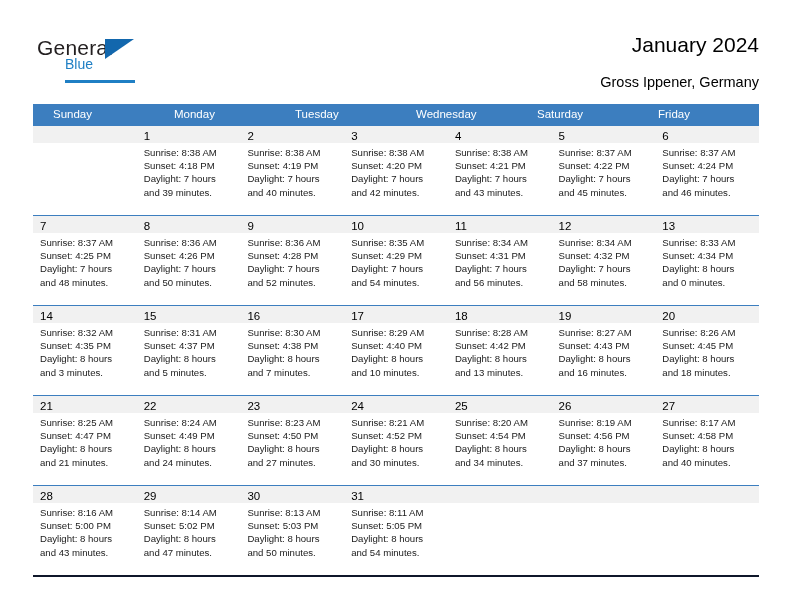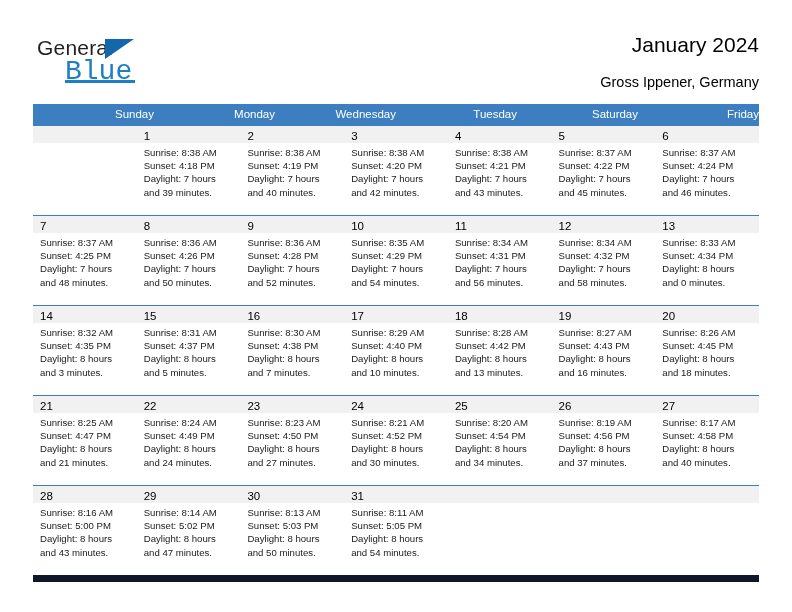--- a/index.html
+++ b/index.html
@@ -51,23 +51,23 @@
     top: 3px;
     width: 0;
     height: 0;
     border-left: 29px solid #1267ad;
     border-bottom: 20px solid transparent;
   }
   .logo-blue {
     position: absolute;
     left: 28px;
     top: 20px;
-    font-size: 28px;
+    font-size: 14px;
     color: #1f7fc4;
-    font-family: Liberation Mono, monospace;
+    font-family: Liberation Sans, sans-serif;
     text-align: center;
   }
   .logo-underline {
     position: absolute;
     left: 28px;
     top: 44px;
     width: 70px;
     height: 3px;
     background: #1f7fc4;
   }
@@ -104,32 +104,31 @@
   .dow-row {
     display: flex;
     background: #3c7ebf;
     height: 21px;
   }
   .dow-cell {
     flex: 1 1 0;
     color: #ffffff;
     font-size: 11.5px;
     line-height: 21px;
-    padding-left: 7px;
+    padding-left: 20px;
     box-sizing: border-box;
     white-space: nowrap;
-    text-align: right;
   }
   .week-row {
     display: flex;
     border-top: 1px solid #3c7ebf;
     height: 89px;
   }
   .week-row:last-child {
-    border-bottom: 7px solid #0f172a;
+    border-bottom: 2px solid #0f172a;
   }
   .day-cell {
     flex: 1 1 0;
     box-sizing: border-box;
     position: relative;
     background: #ffffff;
     overflow: hidden;
   }
   .day-number-band {
     height: 17px;
@@ -173,22 +172,22 @@
       <h1 class="cal-title">January 2024</h1>
       <p class="cal-subtitle">Gross Ippener, Germany</p>
     </div>
 
   </div>
 
   <div class="calendar">
     <div class="dow-row" id="dow-row">
         <div class="dow-cell">Sunday</div>
         <div class="dow-cell">Monday</div>
+        <div class="dow-cell">Tuesday</div>
         <div class="dow-cell">Wednesday</div>
-        <div class="dow-cell">Tuesday</div>
         <div class="dow-cell">Saturday</div>
         <div class="dow-cell">Friday</div>
       </div>
     <div id="weeks-container">
         <div class="week-row">
           <div class="day-cell empty">
             <div class="day-number-band"><span class="day-number"></span></div>
           </div>
           <div class="day-cell">
             <div class="day-number-band"><span class="day-number">1</span></div>

